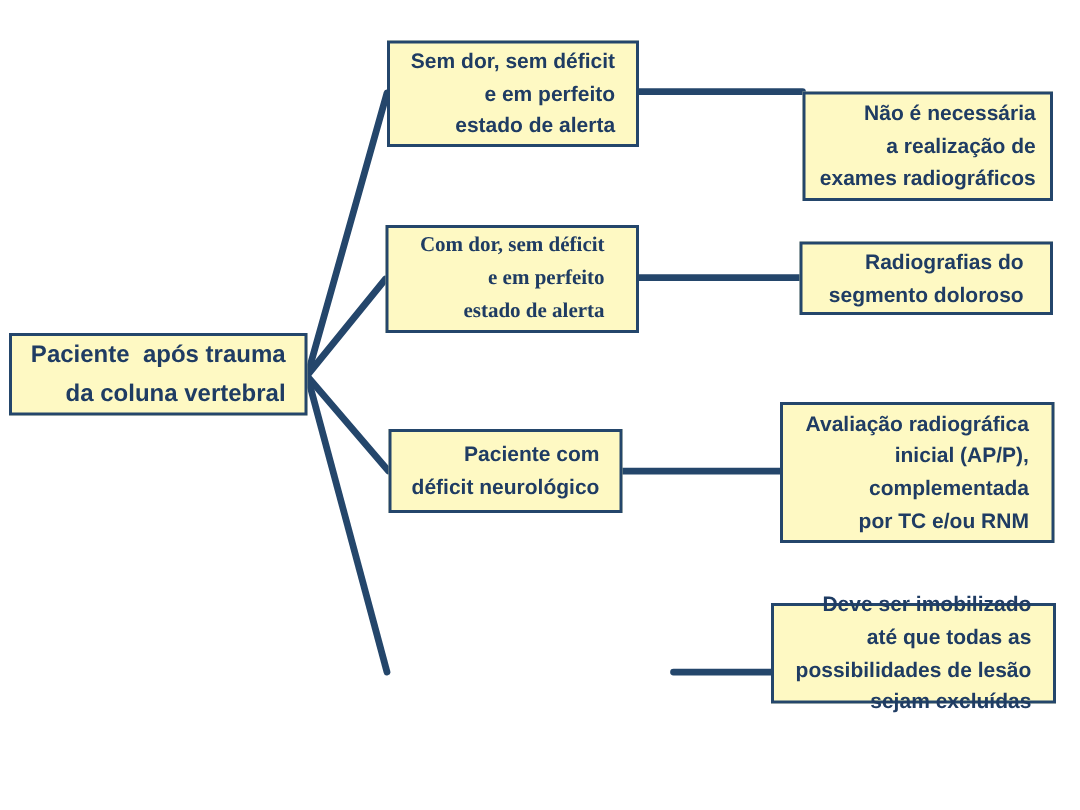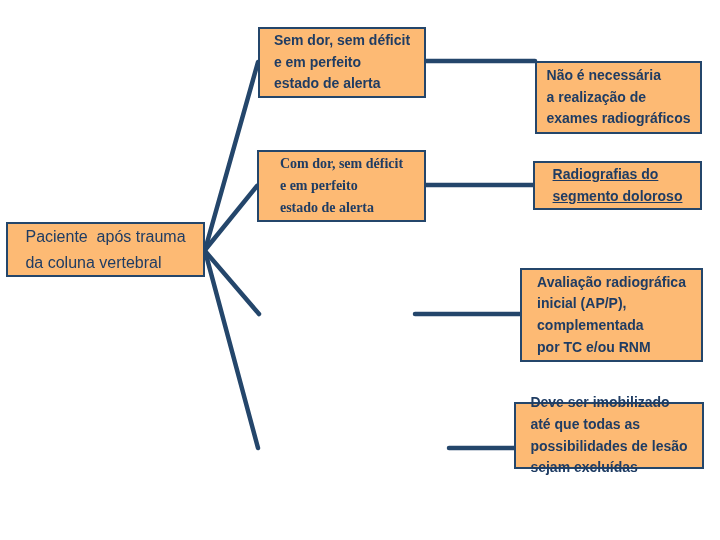--- a/index.html
+++ b/index.html
@@ -8,30 +8,30 @@
     width:720px;height:540px;
     background:var(--bg,#ffffff);
     overflow:hidden;
     font-family:"Liberation Sans",sans-serif;
   }
   .edges{position:absolute;left:0;top:0;width:720px;height:540px;z-index:1;}
   .edges line{stroke:var(--line,#24466b);stroke-width:4.5;stroke-linecap:round;}
   .node{
     position:absolute;
     box-sizing:border-box;
-    background:#fdba74;
+    background:#fef9c3;
     border:2px solid var(--line,#24466b);
     color:var(--accent,#1f3c63);
     display:flex;align-items:center;justify-content:center;
-    text-align:left;
+    text-align:right;
     font-size:14px;font-weight:bold;line-height:1.55;
     white-space:pre-wrap;
     z-index:2;
   }
-  .node.root{font-size:16px;font-weight:normal;line-height:1.6;}
+  .node.root{font-size:16px;font-weight:bold;line-height:1.6;}
 </style>
 </head>
 <body>
 
 <div class="canvas">
 
   <svg class="edges" viewBox="0 0 720 540" xmlns="http://www.w3.org/2000/svg">
     <line x1="205" y1="250" x2="258" y2="62"></line>
     <line x1="205" y1="250" x2="257" y2="186"></line>
     <line x1="205" y1="251" x2="259" y2="314"></line>
@@ -46,27 +46,29 @@
 da coluna vertebral</div>
 
   <div class="node" style="left:258px;top:27px;width:168px;height:71px;">Sem dor, sem déficit
 e em perfeito
 estado de alerta</div>
 
   <div class="node" style="left:257px;top:150px;width:169px;height:72px;font-family:Liberation Serif, serif;">Com dor, sem déficit
 e em perfeito
 estado de alerta</div>
 
+  <div class="node" style="left:259px;top:286px;width:156px;height:56px;">Paciente com
+déficit neurológico</div>
 
 
   <div class="node" style="left:535px;top:25px;width:167px;height:73px;margin-top:36px;">Não é necessária
 a realização de
 exames radiográficos</div>
 
-  <div class="node" style="left:533px;top:161px;width:169px;height:49px;text-decoration:underline;">Radiografias do
+  <div class="node" style="left:533px;top:161px;width:169px;height:49px;">Radiografias do
 segmento doloroso</div>
 
   <div class="node" style="left:520px;top:268px;width:183px;height:94px;">Avaliação radiográfica
 inicial (AP/P),
 complementada
 por TC e/ou RNM</div>
 
   <div class="node" style="left:514px;top:402px;width:190px;height:67px;">Deve ser imobilizado
 até que todas as
 possibilidades de lesão

